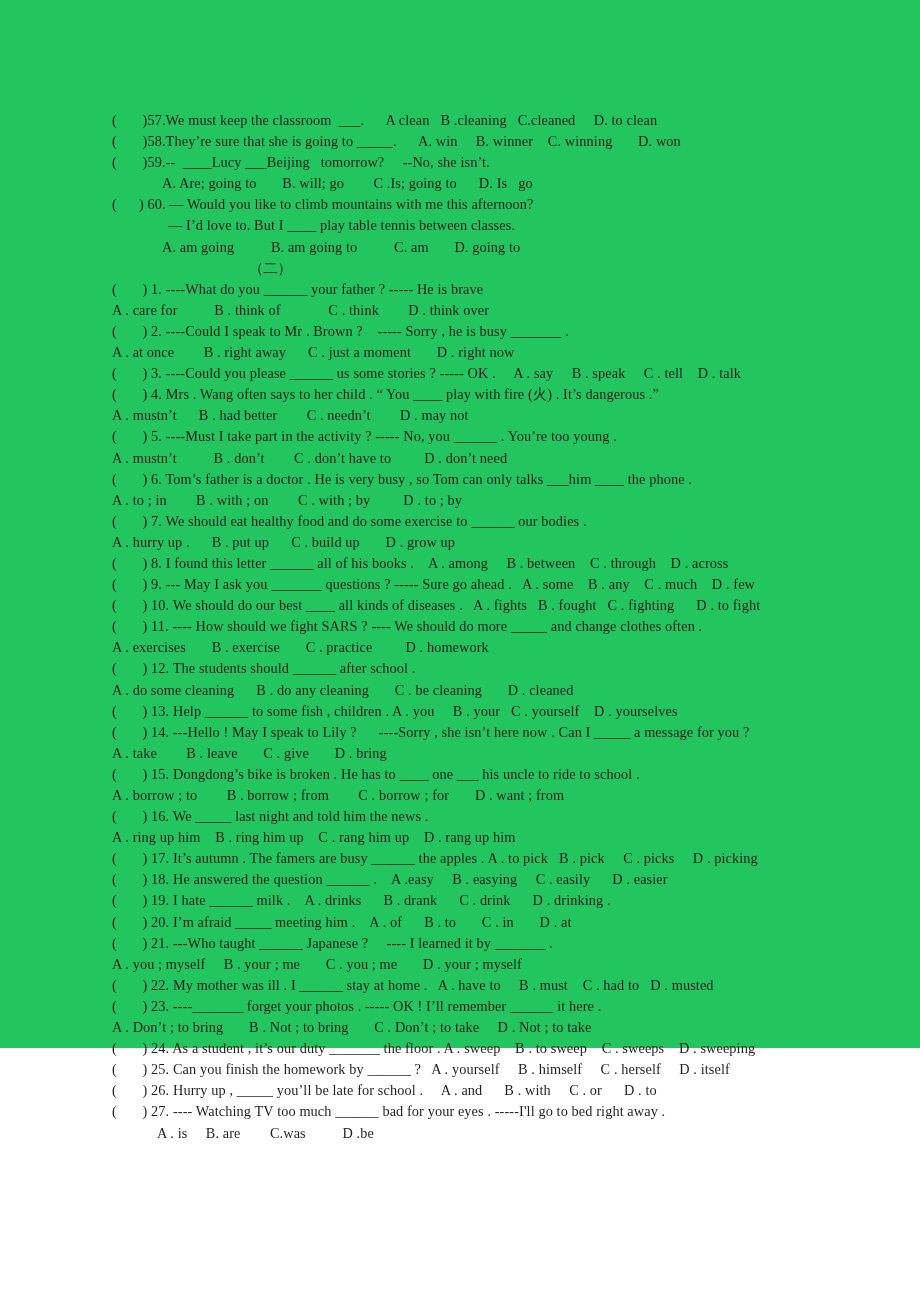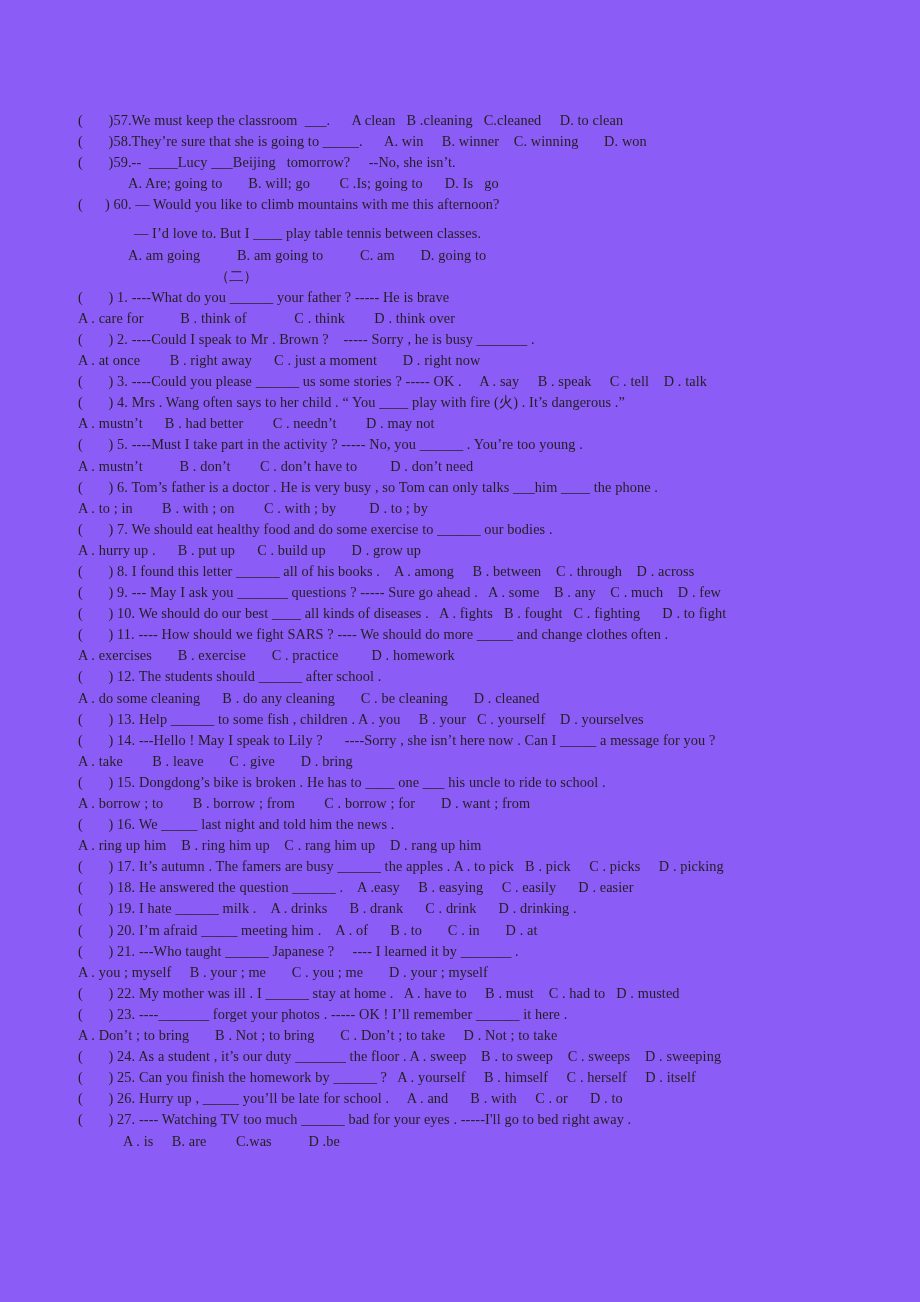--- a/index.html
+++ b/index.html
@@ -10,41 +10,41 @@
   body {
     width: 920px;
     height: 1302px;
     font-family: "Liberation Serif", "DejaVu Serif", serif;
     color: #231f20;
     -webkit-font-smoothing: antialiased;
   }
   .page {
     position: relative;
     width: 920px;
-    height: 1302px;
+    height: 1048px;
     box-sizing: border-box;
-    padding: 110px 130px 0 78px;
-    background: #8b5cf6;
+    padding: 110px 130px 0 112px;
+    background: #22c55e;
   }
   .exam-body {
     font-size: 14.3px;
     line-height: 21.1px;
     white-space: pre;
     letter-spacing: 0.1px;
   }
   .q-line {
     white-space: pre;
     font-size: 14.3px;
     line-height: 21.1px;
     min-height: 21.1px;
   }
   
   .ind-0  { padding-left: 0; }
   .ind-1  { padding-left: 50px; font-family: Liberation Serif, serif; }
-  .ind-2  { padding-left: 56px; margin-top: 8px; }
+  .ind-2  { padding-left: 56px; }
   .ind-3  { padding-left: 45px; }
   .section-head {
     padding-left: 137px;
     font-size: 14.3px;
     line-height: 21.1px;
     font-family: "DejaVu Sans", "Liberation Sans", sans-serif;
     letter-spacing: 0;
   }
 </style>
 </head>

